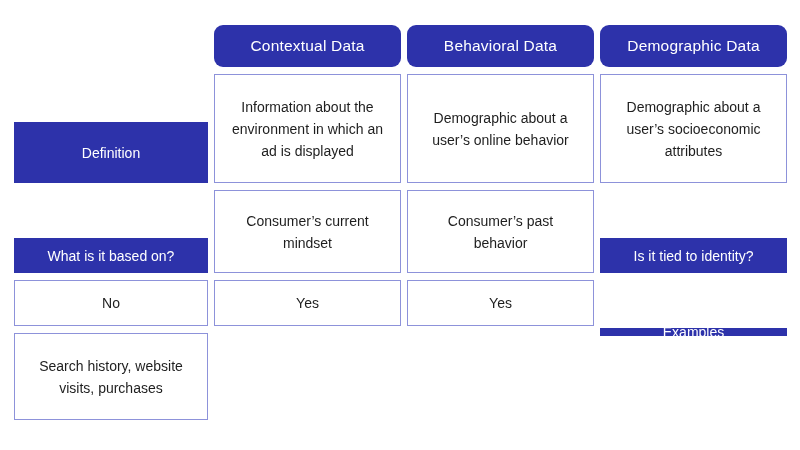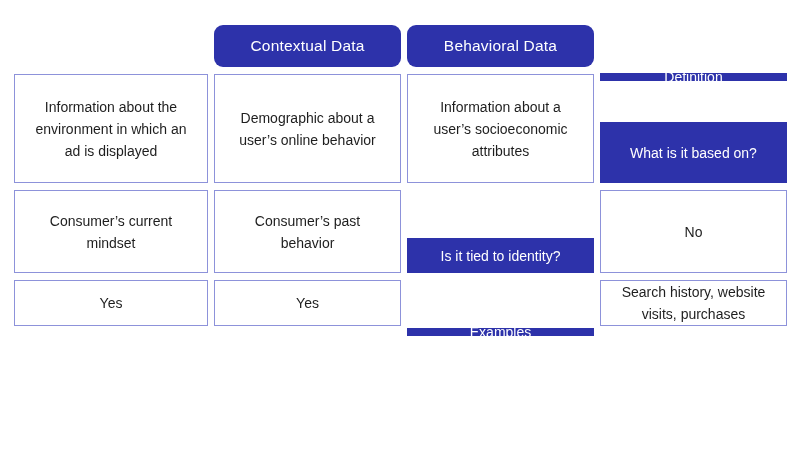--- a/index.html
+++ b/index.html
@@ -69,25 +69,26 @@
 </style>
 </head>
 <body>
 
 <div class="canvas">
   <div class="grid">
 
     <div class="corner-spacer"></div>
     <div class="col-header">Contextual Data</div>
     <div class="col-header">Behavioral Data</div>
+    <div class="col-header">Demographic Data</div>
 
     <div class="row-header">Definition</div>
     <div class="cell">Information about the environment in which an ad is displayed</div>
     <div class="cell">Demographic about a user’s online behavior</div>
-    <div class="cell">Information about a user’s socioeconomic attributes</div>
+    <div class="cell">Demographic about a user’s socioeconomic attributes</div>
 
     <div class="row-header">What is it based on?</div>
     <div class="cell">Consumer’s current mindset</div>
     <div class="cell">Consumer’s past behavior</div>
 
     <div class="row-header">Is it tied to identity?</div>
     <div class="cell">No</div>
     <div class="cell">Yes</div>
     <div class="cell">Yes</div>
 

